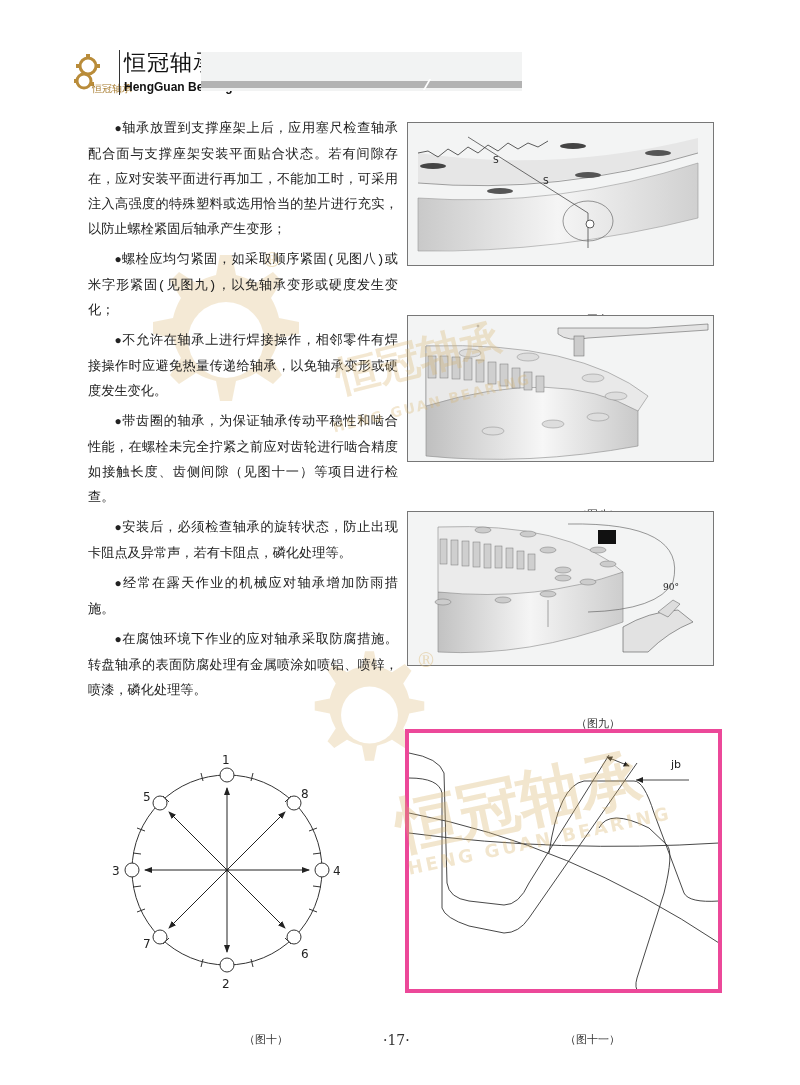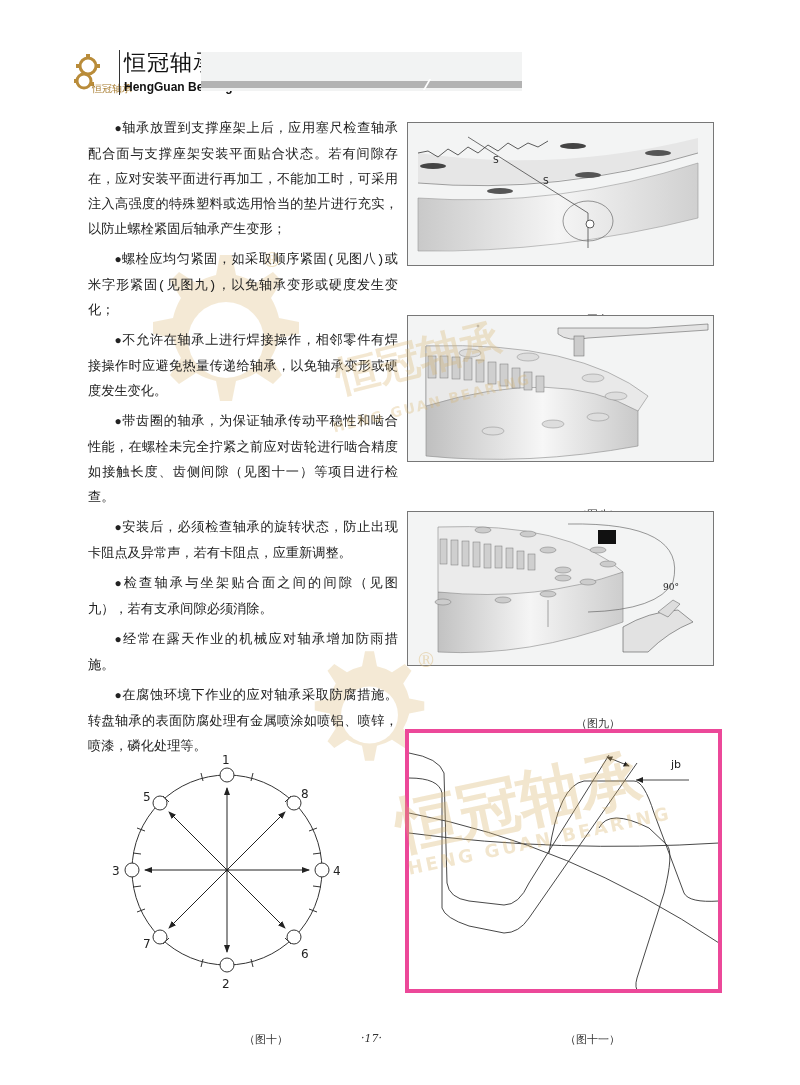--- a/index.html
+++ b/index.html
@@ -12,21 +12,21 @@
   .hdr-band{position:absolute;left:201px;top:52px;width:321px;height:39px;background:#f2f3f3;}
   .hdr-bar{position:absolute;left:201px;top:81px;width:321px;height:7px;background:#b3b3b3;}
   .hdr-slash{position:absolute;left:426px;top:79px;width:2px;height:11px;background:#fff;transform:skewX(-30deg);}
 
   .text-col{position:absolute;left:88px;top:116px;width:310px;font-size:13.2px;line-height:25px;}
   .para{margin:0 0 5px 0;text-indent:2em;text-align:justify;font-family:Liberation Mono, monospace;}
   .bullet{font-size:12px;}
 
   .fig{position:absolute;border:1px solid #777;background:#f3f4f4;overflow:hidden;}
   .cap{position:absolute;font-size:11px;color:#333;text-align:right;width:120px;margin-top:40px;}
-  .page-num{position:absolute;left:361px;top:1032px;font-size:11px;color:#333;font-style:italic;}
+  .page-num{position:absolute;left:383px;top:1032px;font-size:14px;color:#333;}
   .wm{position:absolute;pointer-events:none;}
 </style>
 </head>
 <body>
 
 <div class="header">
   <svg class="logo" viewBox="0 0 70 48">
     <g fill="none" stroke="#b98c3a" stroke-width="3">
       <circle cx="18" cy="14" r="8"></circle>
       <circle cx="14" cy="29" r="7"></circle>
@@ -59,22 +59,21 @@
     <path d="M100 15 l12 0 l4 20 a68 68 0 0 1 20 8 l17 -11 l9 9 l-11 17 a68 68 0 0 1 8 20 l20 4 l0 12 l-20 4 a68 68 0 0 1 -8 20 l11 17 l-9 9 l-17 -11 a68 68 0 0 1 -20 8 l-4 20 l-12 0 l-4 -20 a68 68 0 0 1 -20 -8 l-17 11 l-9 -9 l11 -17 a68 68 0 0 1 -8 -20 l-20 -4 l0 -12 l20 -4 a68 68 0 0 1 8 -20 l-11 -17 l9 -9 l17 11 a68 68 0 0 1 20 -8 z"></path>
   </g>
   <circle cx="106" cy="100" r="38" fill="#fff"></circle>
 </svg>
 
 <div class="text-col">
   <p class="para"><span class="bullet">●</span><span>轴承放置到支撑座架上后，应用塞尺检查轴承配合面与支撑座架安装平面贴合状态。若有间隙存在，应对安装平面进行再加工，不能加工时，可采用注入高强度的特殊塑料或选用恰当的垫片进行充实，以防止螺栓紧固后轴承产生变形；</span></p>
   <p class="para"><span class="bullet">●</span><span>螺栓应均匀紧固，如采取顺序紧固(见图八)或米字形紧固(见图九)，以免轴承变形或硬度发生变化；</span></p>
   <p class="para"><span class="bullet">●</span><span>不允许在轴承上进行焊接操作，相邻零件有焊接操作时应避免热量传递给轴承，以免轴承变形或硬度发生变化。</span></p>
   <p class="para"><span class="bullet">●</span><span>带齿圈的轴承，为保证轴承传动平稳性和啮合性能，在螺栓未完全拧紧之前应对齿轮进行啮合精度如接触长度、齿侧间隙（见图十一）等项目进行检查。</span></p>
-  <p class="para"><span class="bullet">●</span><span>安装后，必须检查轴承的旋转状态，防止出现卡阻点及异常声，若有卡阻点，应重新调整。</span></p>
-  <p class="para"><span class="bullet">●</span><span>检查轴承与坐架贴合面之间的间隙（见图九），若有支承间隙必须消除。</span></p>
+  <p class="para"><span class="bullet">●</span><span>安装后，必须检查轴承的旋转状态，防止出现卡阻点及异常声，若有卡阻点，磷化处理等。</span></p>
   <p class="para"><span class="bullet">●</span><span>经常在露天作业的机械应对轴承增加防雨措施。</span></p>
   <p class="para"><span class="bullet">●</span><span>在腐蚀环境下作业的应对轴承采取防腐措施。转盘轴承的表面防腐处理有金属喷涂如喷铝、喷锌，喷漆，磷化处理等。</span></p>
 </div>
 
 <div class="fig" style="left:407px;top:122px;width:305px;height:142px;">
   <svg width="305" height="142" viewBox="0 0 305 142">
     <defs>
       <linearGradient id="g7" x1="0" y1="0" x2="1" y2="0">
         <stop offset="0" stop-color="#c9c9c9"></stop>
           <stop offset="0.5" stop-color="#f5f5f5"></stop>

